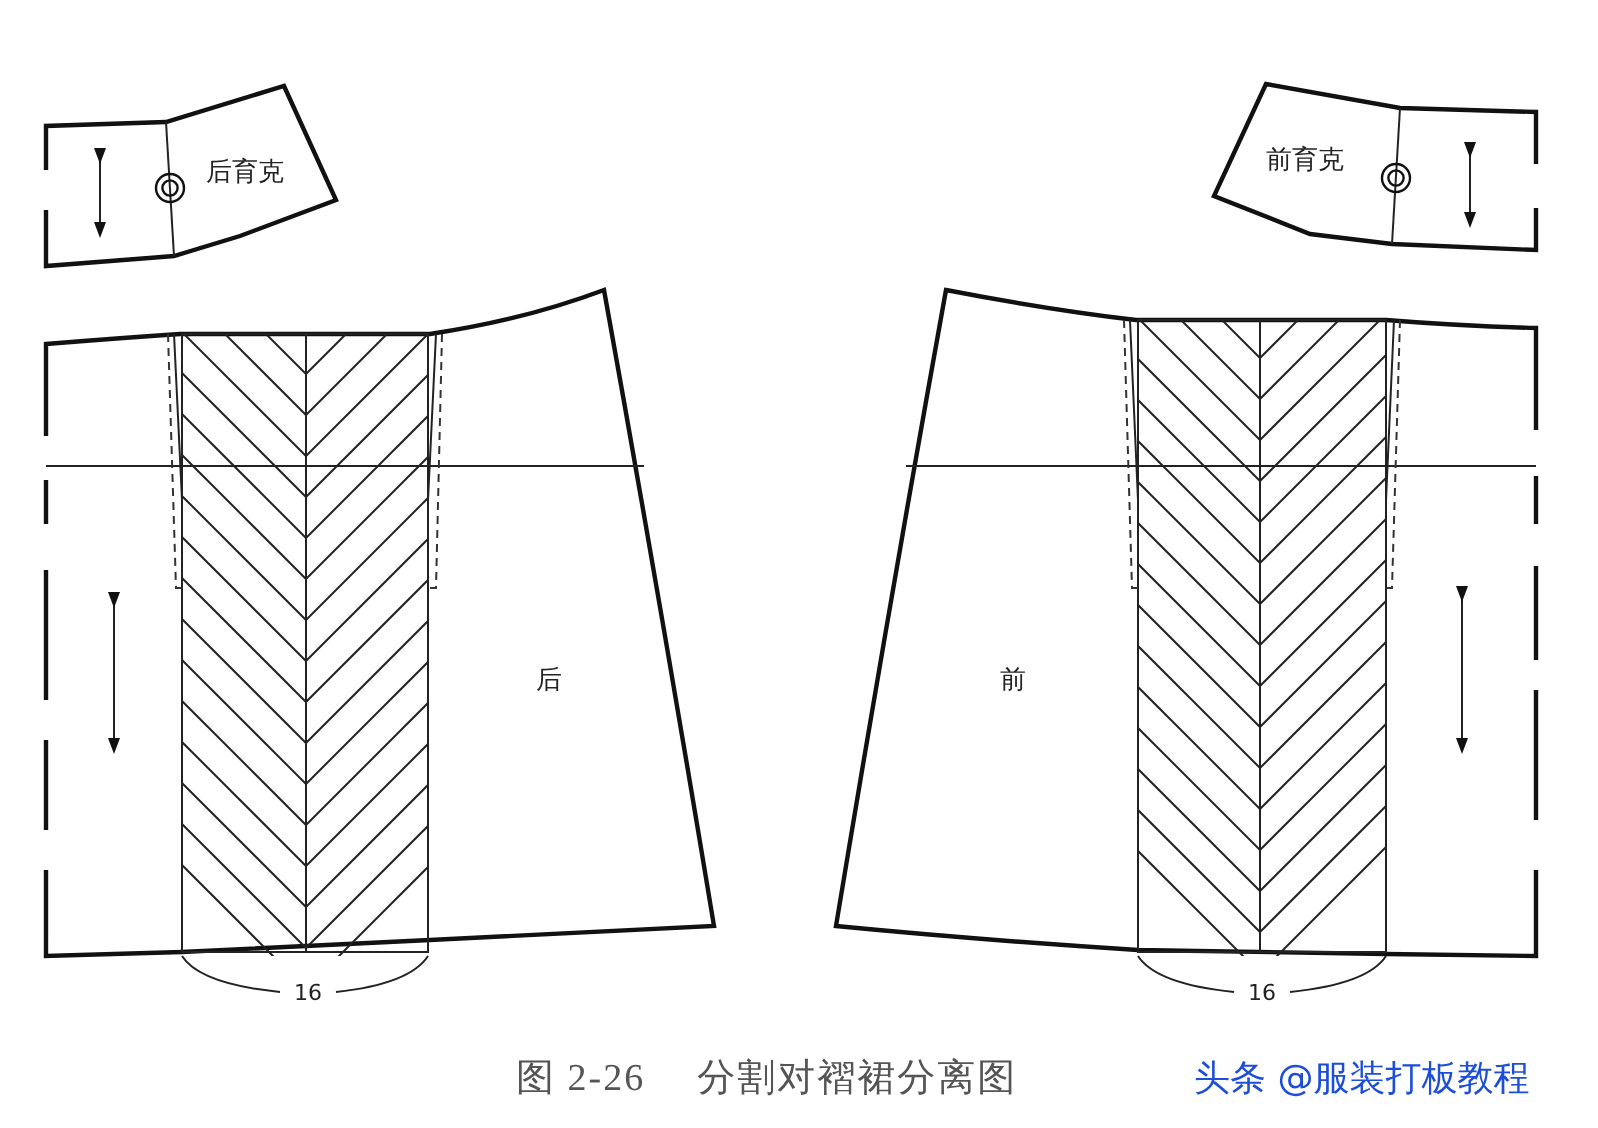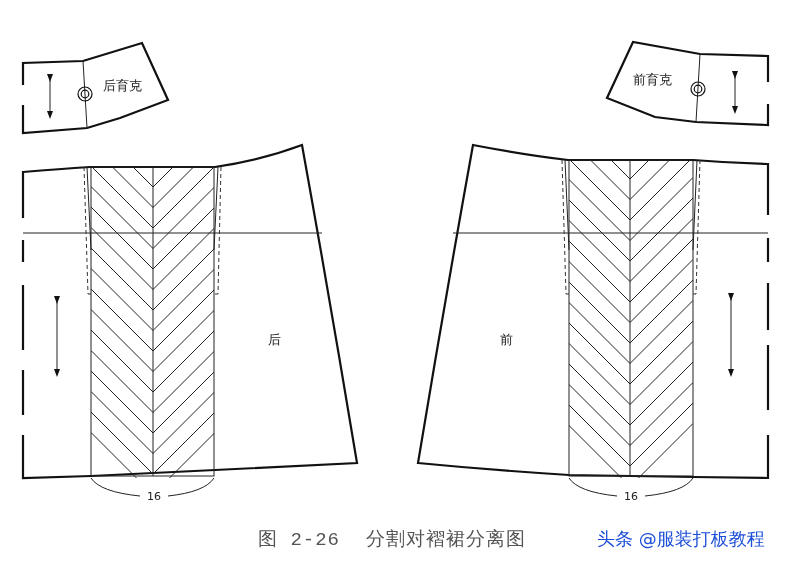--- a/index.html
+++ b/index.html
@@ -4,21 +4,21 @@
 <style>
   html, body { margin: 0; padding: 0; background: #ffffff; }
   body { width: 799px; height: 564px; position: relative; overflow: hidden; font-family: "DejaVu Sans", sans-serif; }
   #canvas { position: absolute; left: 0; top: 0; width: 799px; height: 564px; }
   .outline { fill: none; stroke: #111; stroke-width: 2.2; stroke-linejoin: miter; }
   .thin { fill: none; stroke: #222; stroke-width: 1; }
   .dash { fill: none; stroke: #333; stroke-width: 1; stroke-dasharray: 4 3; }
   .hatch { stroke: #222; stroke-width: 1; }
   .label { font-family: "DejaVu Sans", sans-serif; font-size: 13px; fill: #222; }
   .dim { font-family: "DejaVu Sans", sans-serif; font-size: 11px; fill: #222; }
-  .caption { position: absolute; left: 258px; top: 526px; font-family: Liberation Mono, monospace; font-size: 19px; color: #555; letter-spacing: 1px; white-space: nowrap; }
+  .caption { position: absolute; left: 258px; top: 526px; font-family: Liberation Serif, serif; font-size: 19px; color: #555; letter-spacing: 1px; white-space: nowrap; }
   .caption .num { margin-right: 26px; }
   .watermark { position: absolute; left: 597px; top: 527px; font-family: "DejaVu Sans", sans-serif; font-size: 18px; color: #1d4ed8; white-space: nowrap; }
 </style>
 </head>
 <body>
 
 <svg id="canvas" width="799" height="564" viewBox="0 0 799 564" xmlns="http://www.w3.org/2000/svg">
   <defs>
     <clipPath id="clipBack">
         <rect x="91" y="167" width="123" height="311"></rect>

